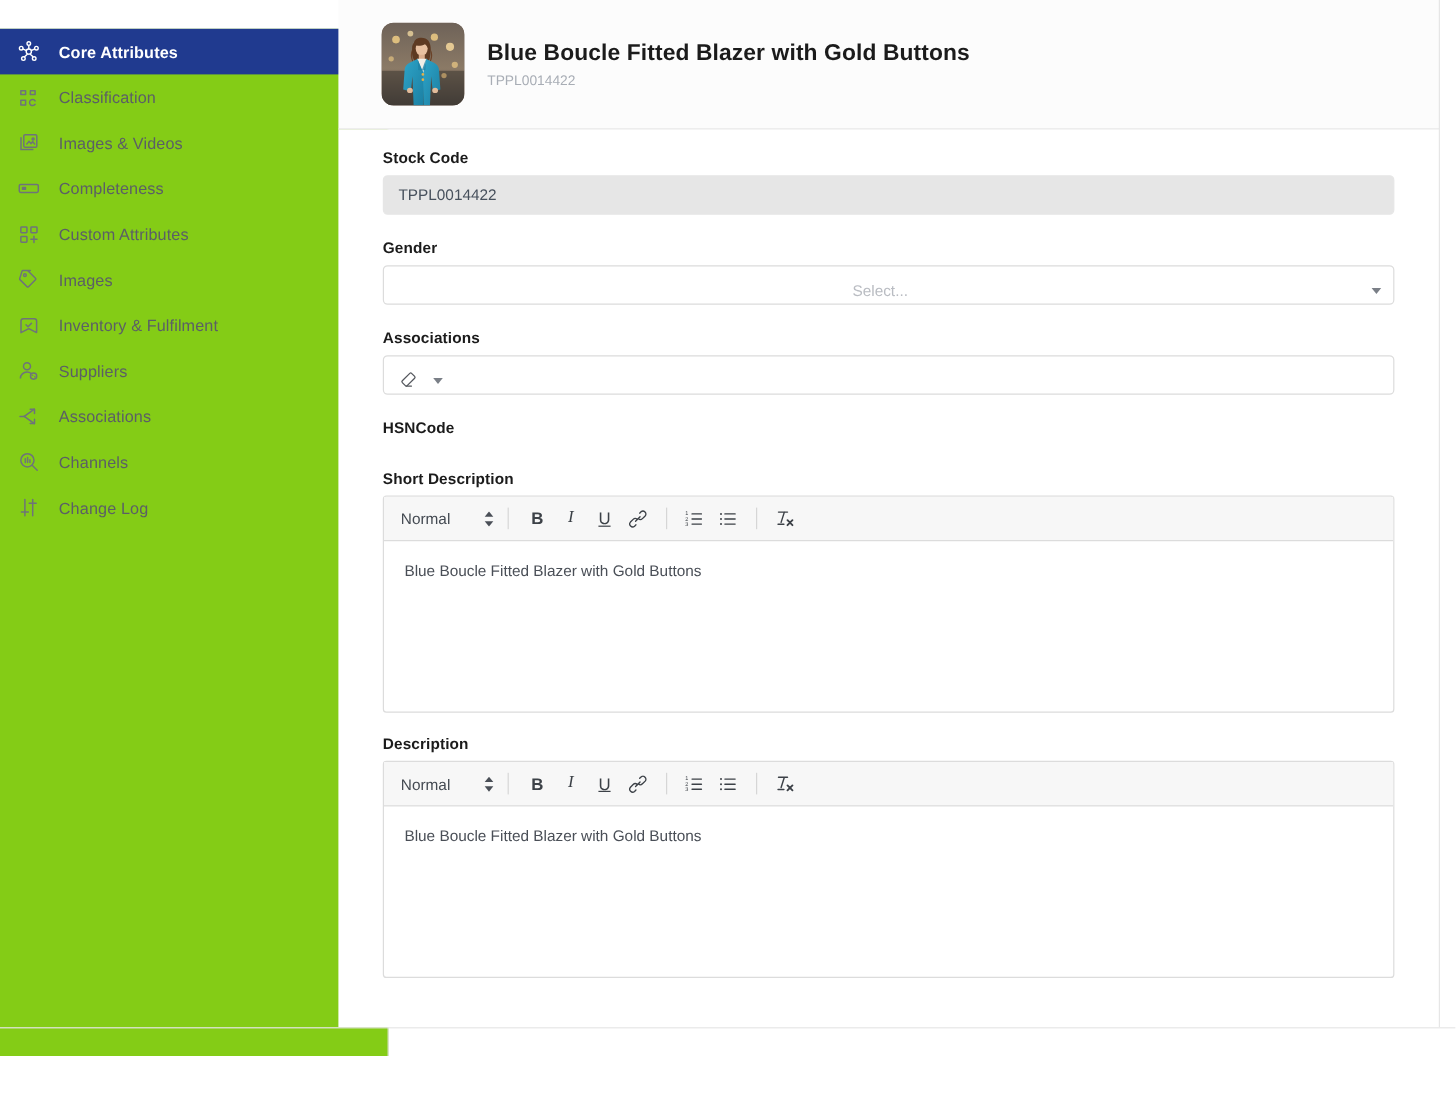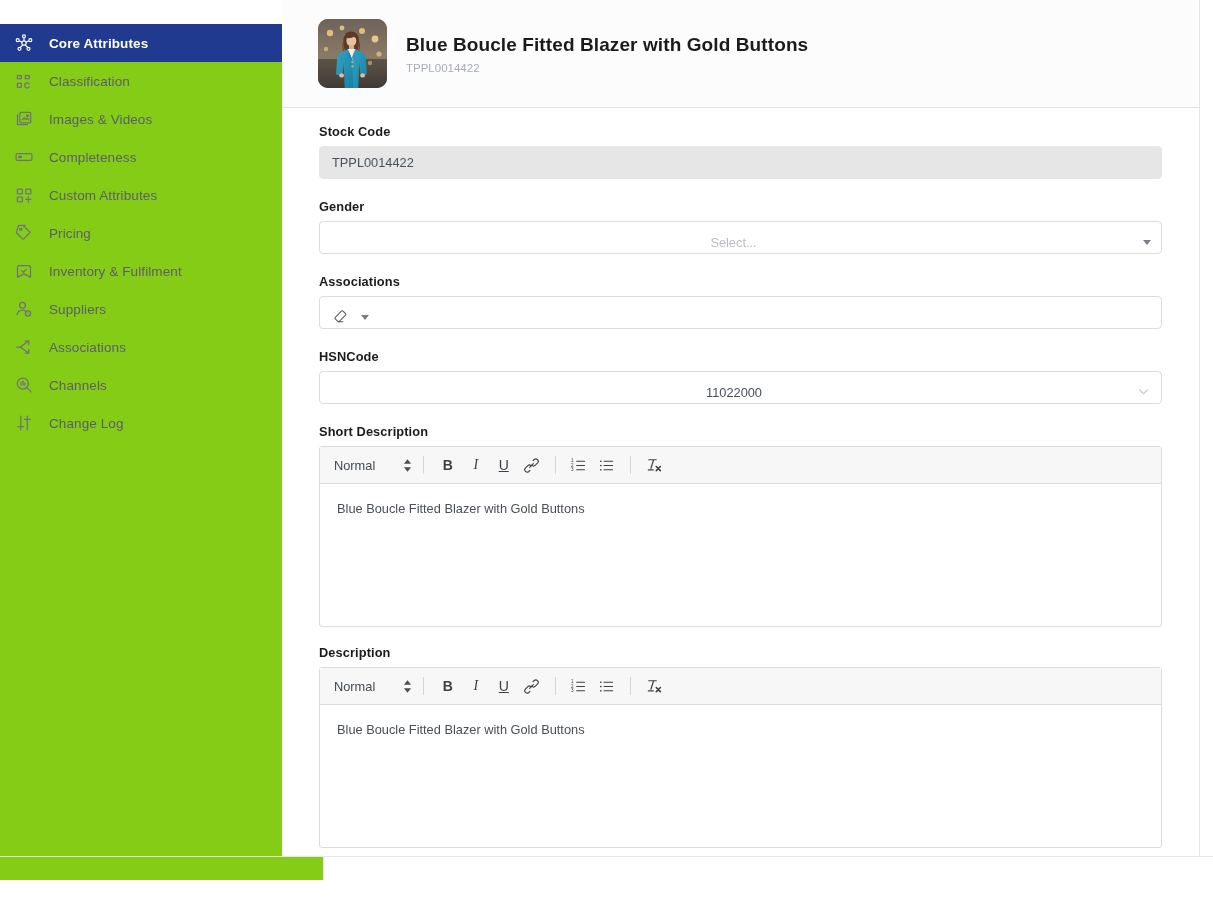--- a/index.html
+++ b/index.html
@@ -274,21 +274,21 @@
       <span>Custom Attributes</span>
     </div>
 
     <div class="nav-item">
       <span class="nav-icon">
         <svg width="20" height="20" viewBox="0 0 24 24" fill="none" stroke="#6e737a" stroke-width="1.5" stroke-linejoin="round">
           <path d="M13.5 2.8H6.2a1 1 0 0 0-.95.7L2.9 11a1 1 0 0 0 .25 1l7.1 7.1a1 1 0 0 0 1.42 0l7-7a1 1 0 0 0 0-1.42l-7.1-7.1a1 1 0 0 0-.5-.28z"></path>
           <circle cx="8.1" cy="7.6" r="1.35"></circle>
         </svg>
       </span>
-      <span>Pricing</span>
+      <span>Images</span>
     </div>
 
     <div class="nav-item">
       <span class="nav-icon">
         <svg width="20" height="20" viewBox="0 0 24 24" fill="none" stroke="#6e737a" stroke-width="1.5" stroke-linecap="round" stroke-linejoin="round">
           <path d="M4.2 19.4V7.9c0-1.3 1-2.3 2.3-2.3h11c1.3 0 2.3 1 2.3 2.3v11.5l-7.8-4-7.8 4z"></path>
           <path d="M9.2 11.6l2 2 3.5-3.6"></path>
         </svg>
       </span>
       <span>Inventory &amp; Fulfilment</span>
@@ -425,28 +425,20 @@
             <path d="M9.1 19.4h6.3" stroke-linecap="round"></path>
           </svg>
         </span>
         <span class="caret-sm"></span>
       </div>
     </div>
     <div class="field-gap"></div>
 
     <div class="field">
       <div class="field-label">HSNCode</div>
-      <div class="select-box">
-        <span class="sel-value">11022000</span>
-        <span class="chev-icon">
-          <svg width="15" height="15" viewBox="0 0 24 24" fill="none" stroke="#c9ccd1" stroke-width="2" stroke-linecap="round" stroke-linejoin="round">
-            <path d="M6 9.5l6 6 6-6"></path>
-          </svg>
-        </span>
-      </div>
     </div>
     <div class="field-gap"></div>
 
     <div class="field">
       <div class="field-label">Short Description</div>
       <div class="editor">
         <div class="editor-toolbar">
           <div class="tb-format">
             <span>Normal</span>
             <span class="tb-updown">

